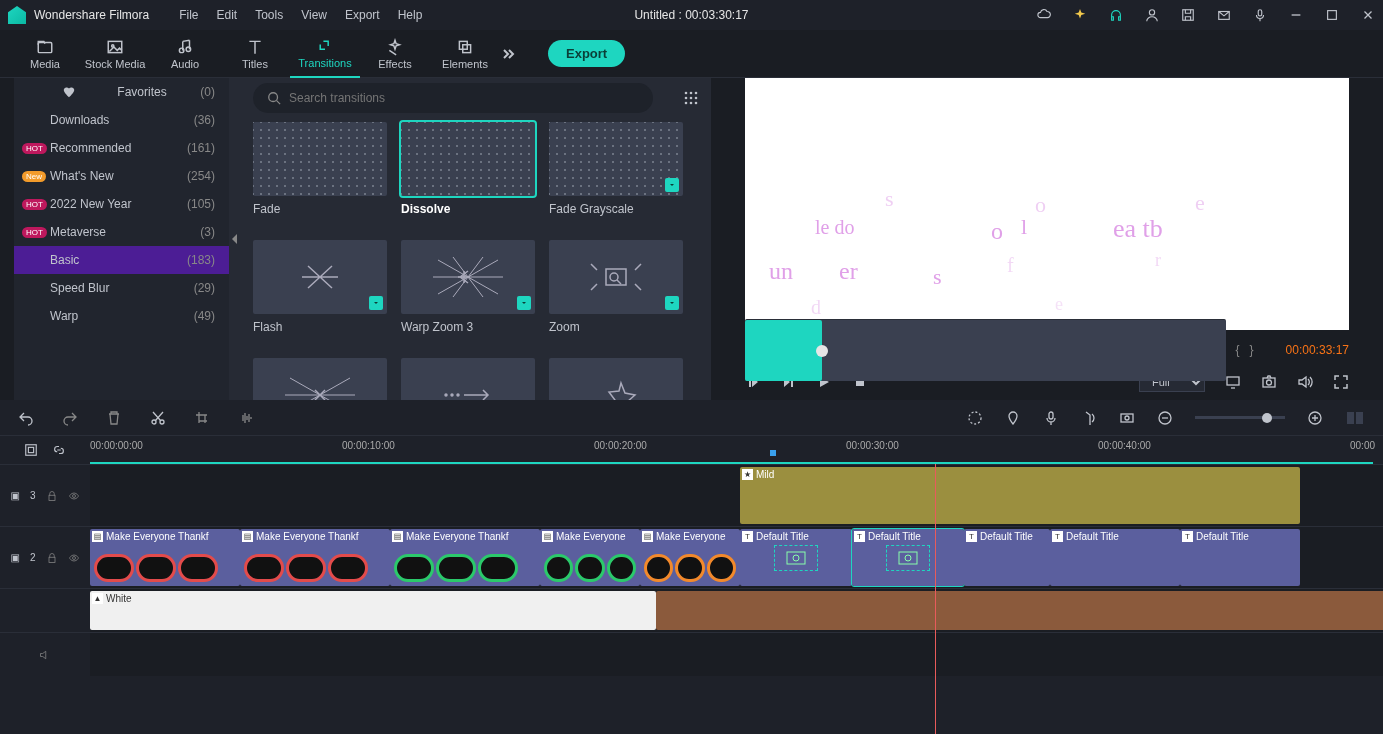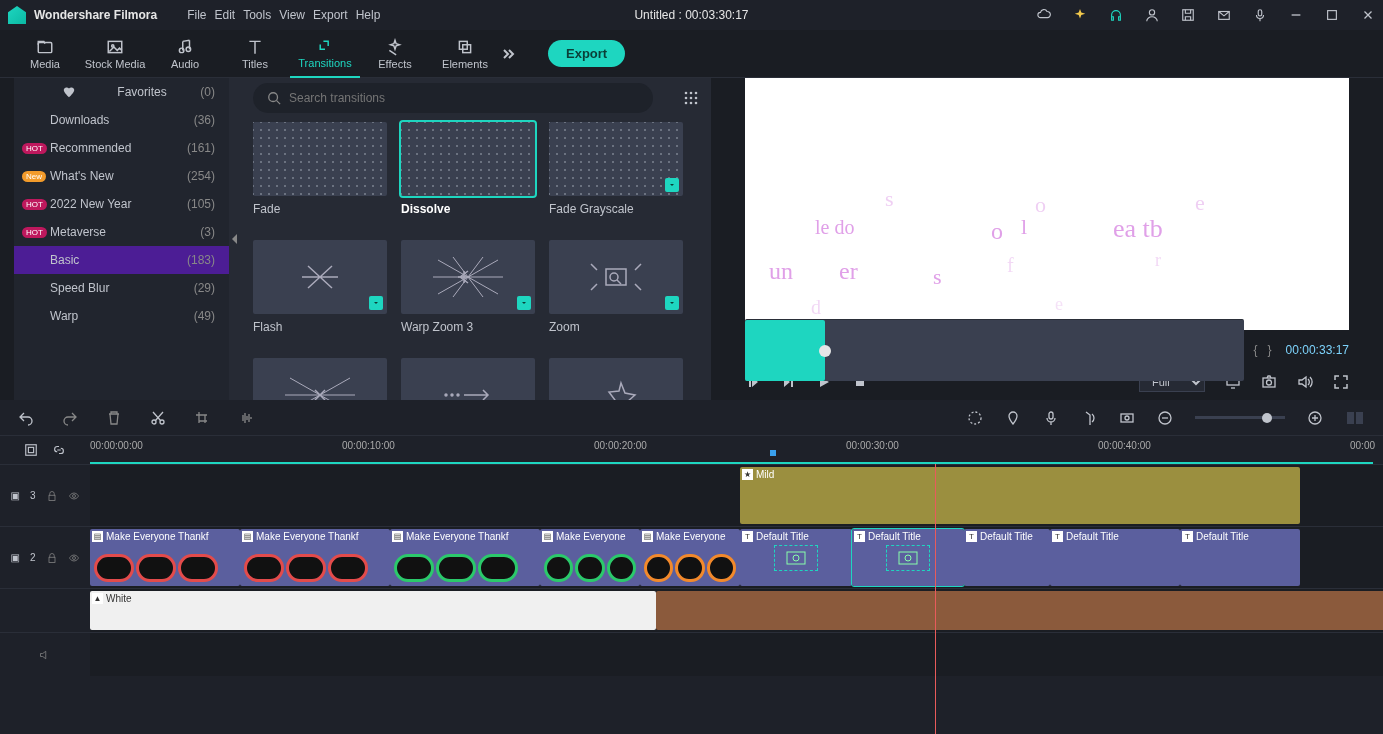--- a/index.html
+++ b/index.html
@@ -1,22 +1,22 @@
 <!DOCTYPE html>
 <html><head>
 <meta charset="utf-8">
 <style>
 * { margin: 0; padding: 0; box-sizing: border-box; font-family: "Segoe UI", Arial, sans-serif; }
 body { background: #1a1d23; color: #c0c4cc; font-size: 12px; width: 1383px; height: 734px; overflow: hidden; user-select: none; }
 
 
 .titlebar { height: 30px; background: #1e2129; display: flex; align-items: center; padding: 0 8px; }
 .titlebar .logo { width: 18px; height: 18px; background: linear-gradient(135deg,#1ed6c0,#0bb9a4); clip-path: polygon(50% 0,100% 35%,100% 100%,0 100%,0 35%); margin-right: 8px; }
-.titlebar .app { font-weight: 700; color: #e6e6e6; margin-right: 30px; }
-.titlebar .menu { display: flex; gap: 8px; }
+.titlebar .app { font-weight: 400; color: #e6e6e6; margin-right: 30px; }
+.titlebar .menu { display: flex; gap: 18px; }
 .titlebar .menu span { cursor: pointer; }
 .titlebar .doc { position: absolute; left: 50%; transform: translateX(-50%); color: #e6e6e6; }
 .titlebar .win { margin-left: auto; display: flex; gap: 22px; align-items: center; }
 .titlebar .win svg, .titlebar .win span { width: 14px; height: 14px; cursor: pointer; }
 
 
 .modnav { height: 48px; background: #1a1d23; display: flex; align-items: center; padding: 0 10px; border-bottom: 1px solid #2a2e38; }
 .modnav .mod { display: flex; flex-direction: column; align-items: center; justify-content: center; width: 70px; height: 48px; cursor: pointer; color: #c0c4cc; }
 .modnav .mod.active { color: #1ed6c0; border-bottom: 2px solid #1ed6c0; }
 .modnav .mod .ic { height: 18px; display: flex; align-items: center; }
@@ -55,21 +55,21 @@
 
 .preview { width: 672px; background: #1a1d23; display: flex; flex-direction: column; }
 .pview { flex: 1; margin: 0 34px 6px; background: #fff; position: relative; overflow: hidden; }
 .pview span { position: absolute; color: #e0a0e8; font-family: serif; }
 .pctrl { height: 64px; padding: 0 34px; display: flex; flex-direction: column; }
 .pslider { display: flex; align-items: center; height: 28px; gap: 10px; }
 .pslider .track { flex: 1; height: 4px; background: #3a4050; position: relative; border-radius: 2px; }
 .pslider .fill { position: absolute; left: 0; top: 0; bottom: 0; width: 16%; background: #1ed6c0; border-radius: 2px; }
 .pslider .knob { position: absolute; left: 16%; top: 50%; width: 12px; height: 12px; background: #e6e6e6; border-radius: 50%; transform: translate(-50%,-50%); }
 .pslider .brk { color: #888; }
-.pslider .tc { color: #7dd3fc; font-size: 12px; margin-left: 4px; }
+.pslider .tc { color: #f97316; font-size: 12px; margin-left: 22px; }
 .pbtns { display: flex; align-items: center; height: 36px; gap: 18px; }
 .pbtns .play { display: flex; gap: 22px; }
 .pbtns .right { margin-left: auto; display: flex; align-items: center; gap: 20px; }
 .pbtns select { background: #262a34; border: 1px solid #3a4050; color: #c0c4cc; padding: 2px 18px 2px 8px; font-size: 11px; }
 
 
 .timeline { height: 334px; background: #1e2129; display: flex; flex-direction: column; }
 .ttools { height: 36px; display: flex; align-items: center; padding: 0 18px; gap: 28px; border-bottom: 1px solid #2a2e38; }
 .ttools .r { margin-left: auto; display: flex; align-items: center; gap: 22px; }
 .ttools .zoom { width: 90px; height: 3px; background: #3a4050; position: relative; }

